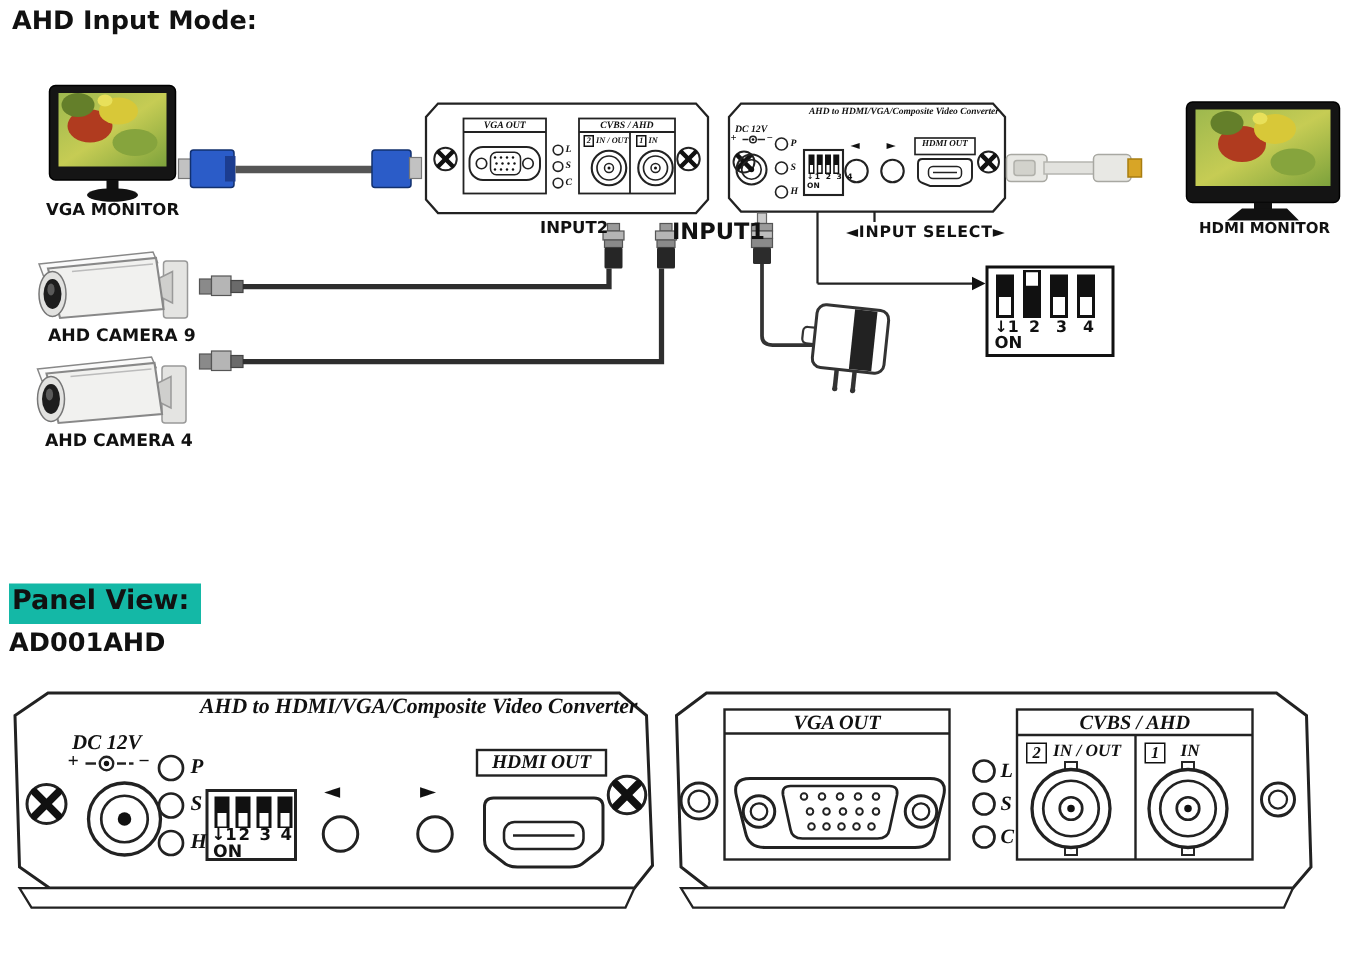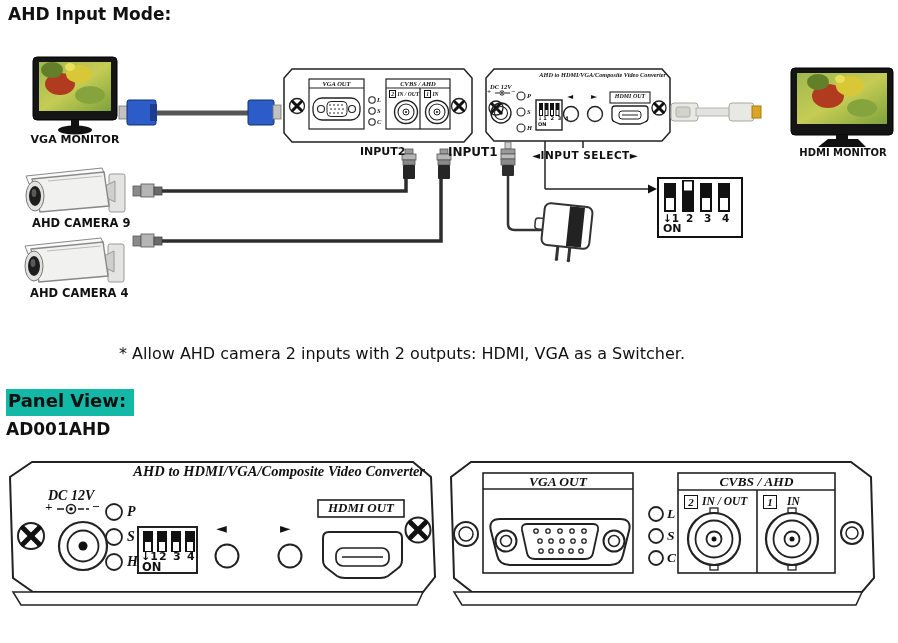--- a/index.html
+++ b/index.html
@@ -369,22 +369,22 @@
     </g>
   </g>
 </svg>
 
 <div class="t sans b" style="left:8px;top:5px;font-size:17px;">AHD Input Mode:</div>
 
 <div class="t sans b c" style="left:25px;top:134px;width:100px;font-size:11px;">VGA MONITOR</div>
 <div class="t sans b" style="left:32px;top:217px;font-size:11.5px;">AHD CAMERA 9</div>
 <div class="t sans b" style="left:30px;top:287px;font-size:11.5px;">AHD CAMERA 4</div>
 <div class="t sans b" style="left:360px;top:146px;font-size:11px;">INPUT2</div>
-<div class="t sans b" style="left:448px;top:146px;font-size:12px;">INPUT1</div>
-<div class="t sans b c" style="left:532px;top:149px;width:104px;font-size:10.5px;letter-spacing:0.5px;">◄INPUT SELECT►</div>
+<div class="t sans b" style="left:448px;top:146px;font-size:15px;">INPUT1</div>
+<div class="t sans b c" style="left:564px;top:149px;width:104px;font-size:10.5px;letter-spacing:0.5px;">◄INPUT SELECT►</div>
 <div class="t sans b c" style="left:788px;top:147px;width:110px;font-size:10px;">HDMI MONITOR</div>
 
 <div class="t sans b" style="left:663px;top:212px;font-size:10.5px;">↓1</div>
 <div class="t sans b" style="left:686px;top:212px;font-size:10.5px;">2</div>
 <div class="t sans b" style="left:704px;top:212px;font-size:10.5px;">3</div>
 <div class="t sans b" style="left:722px;top:212px;font-size:10.5px;">4</div>
 <div class="t sans b" style="left:663px;top:223px;font-size:11px;">ON</div>
 
 <div class="t si c" style="left:309px;top:80px;width:55px;font-size:6.5px;">VGA OUT</div>
 <div class="t si c" style="left:386px;top:80px;width:64px;font-size:6.5px;">CVBS / AHD</div>
@@ -400,21 +400,20 @@
 <div class="t si" style="left:511px;top:88px;font-size:7px;">−</div>
 <div class="t si" style="left:527px;top:92px;font-size:6.5px;">P</div>
 <div class="t si" style="left:527px;top:108px;font-size:6.5px;">S</div>
 <div class="t si" style="left:527px;top:124px;font-size:6.5px;">H</div>
 <div class="t sans b" style="left:538px;top:116px;font-size:5px;letter-spacing:1px;"><span>↓1</span> <span>2</span> <span>3</span> <span>4</span></div>
 <div class="t sans b" style="left:538px;top:122px;font-size:5px;">ON</div>
 <div class="t sans" style="left:567px;top:92px;font-size:8px;">◄</div>
 <div class="t sans" style="left:591px;top:92px;font-size:8px;">►</div>
 <div class="t si c" style="left:610px;top:93px;width:40px;font-size:6px;">HDMI OUT</div>
 
-<div class="t sans" style="left:119px;top:345px;font-size:16px;">* Allow AHD camera 2 inputs with 2 outputs: HDMI, VGA as a Switcher.</div>
 <div class="t sans b hl" style="left:6px;top:389px;font-size:18px;padding:2px 8px 4px 2px;">Panel View:</div>
 <div class="t sans b" style="left:6px;top:420px;font-size:17px;">AD001AHD</div>
 
 <div class="t si r" style="left:120px;top:463px;width:305px;font-size:14.5px;">AHD to HDMI/VGA/Composite Video Converter</div>
 <div class="t si" style="left:48px;top:488px;font-size:14px;">DC 12V</div>
 <div class="t si" style="left:45px;top:500px;font-size:13px;">+</div>
 <div class="t si" style="left:92px;top:500px;font-size:13px;">−</div>
 <div class="t si" style="left:127px;top:504px;font-size:14px;">P</div>
 <div class="t si" style="left:127px;top:529px;font-size:14px;">S</div>
 <div class="t si" style="left:127px;top:554px;font-size:14px;">H</div>

